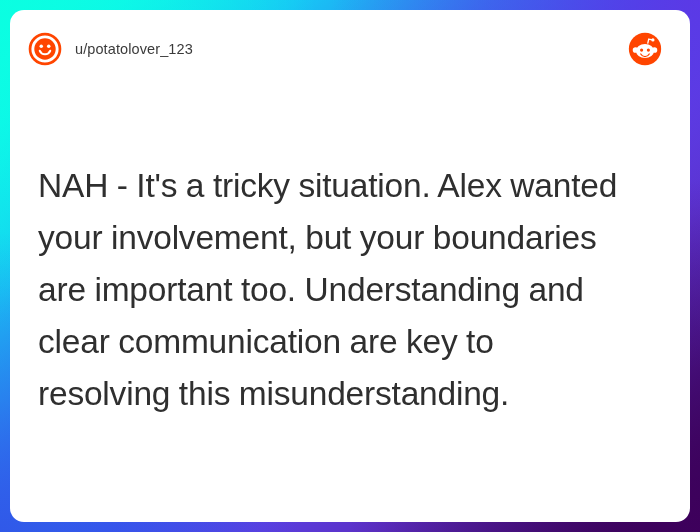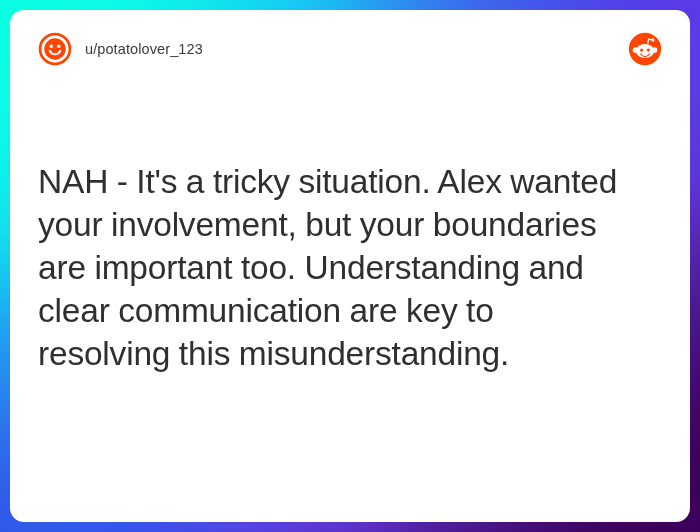--- a/index.html
+++ b/index.html
@@ -73,21 +73,21 @@
   }
 
   
   .card-header {
     position: absolute;
     left: 0; top: 0;
     width: 100%;
     height: 78px;
     display: flex;
     align-items: center;
-    padding: 0 28px 0 28px;
+    padding: 0 28px 0 18px;
   }
 
   .header-left {
     display: flex;
     align-items: center;
     gap: 13px;
     flex: 1 1 auto;
     min-width: 0;
   }
 
@@ -116,21 +116,21 @@
   
   .card-body {
     position: absolute;
     left: 28px;
     top: 150px;
     width: 596px;
   }
 
   .comment-text {
     font-size: 33.5px;
-    line-height: 43px;
+    line-height: 52px;
     color: #2F2F2F;
     font-weight: 400;
     letter-spacing: -0.2px;
     word-spacing: -0.5px;
   }
 </style>
 </head>
 <body>
 
 <div id="gradient-backdrop">

